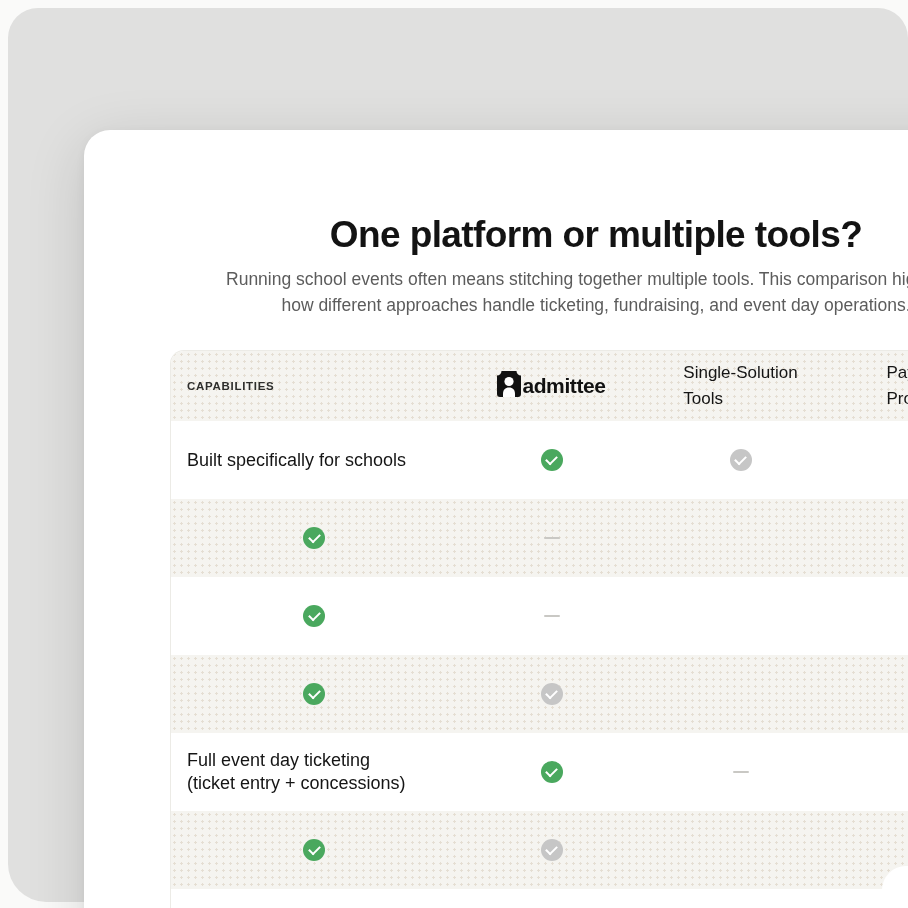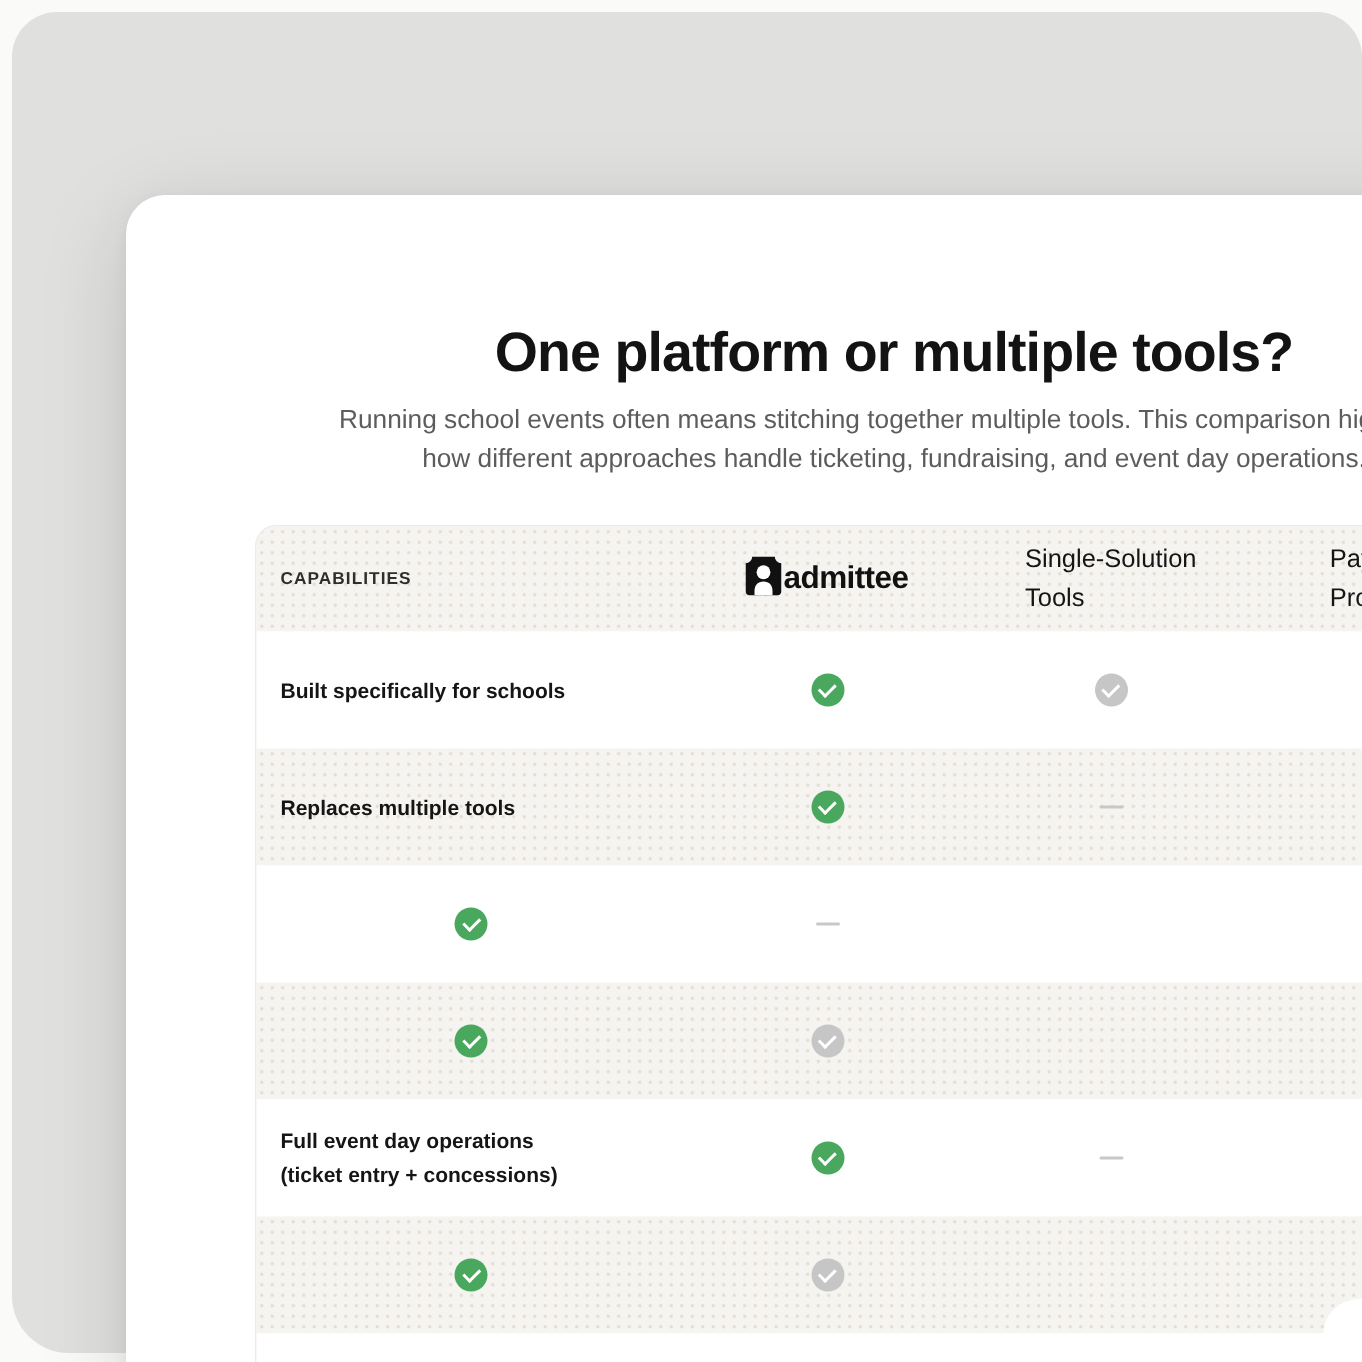--- a/index.html
+++ b/index.html
@@ -102,22 +102,22 @@
     align-items: center;
     gap: 1px;
   }
   .brand-wordmark {
     font-size: 21px;
     font-weight: 700;
     letter-spacing: -0.4px;
     color: #111111;
   }
   .capability-label {
-    font-size: 14px;
-    font-weight: 700;
+    font-size: 18px;
+    font-weight: 400;
     line-height: 23px;
     color: #151515;
     white-space: pre-line;
   }
 
   .icon {
     display: flex;
     align-items: center;
     justify-content: center;
   }
@@ -192,21 +192,20 @@
         <div class="cell">
             <span class="icon icon-check-green"></span>
           </div>
         <div class="cell">
             <span class="icon icon-check-gray"></span>
           </div>
         <div class="cell"></div>
       </div>
 
       <div class="trow body-row band-dotted">
-        <div class="cell cell-label capability-label">Replaces multiple tools</div>
         <div class="cell">
             <span class="icon icon-check-green"></span>
           </div>
         <div class="cell">
             <span class="icon icon-dash"></span>
           </div>
         <div class="cell"></div>
       </div>
 
       <div class="trow body-row band-white">
@@ -223,21 +222,21 @@
         <div class="cell">
             <span class="icon icon-check-green"></span>
           </div>
         <div class="cell">
             <span class="icon icon-check-gray"></span>
           </div>
         <div class="cell"></div>
       </div>
 
       <div class="trow body-row band-white">
-        <div class="cell cell-label capability-label">Full event day operations
+        <div class="cell cell-label capability-label">Full event day ticketing
 (ticket entry + concessions)</div>
         <div class="cell">
             <span class="icon icon-check-green"></span>
           </div>
         <div class="cell">
             <span class="icon icon-dash"></span>
           </div>
         <div class="cell"></div>
       </div>
 

